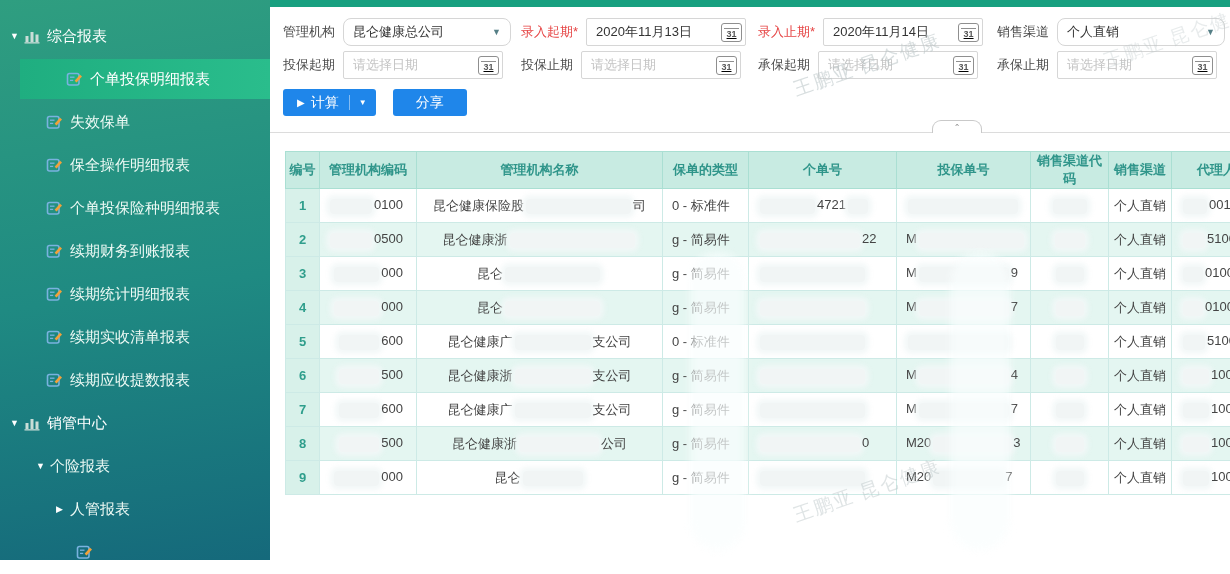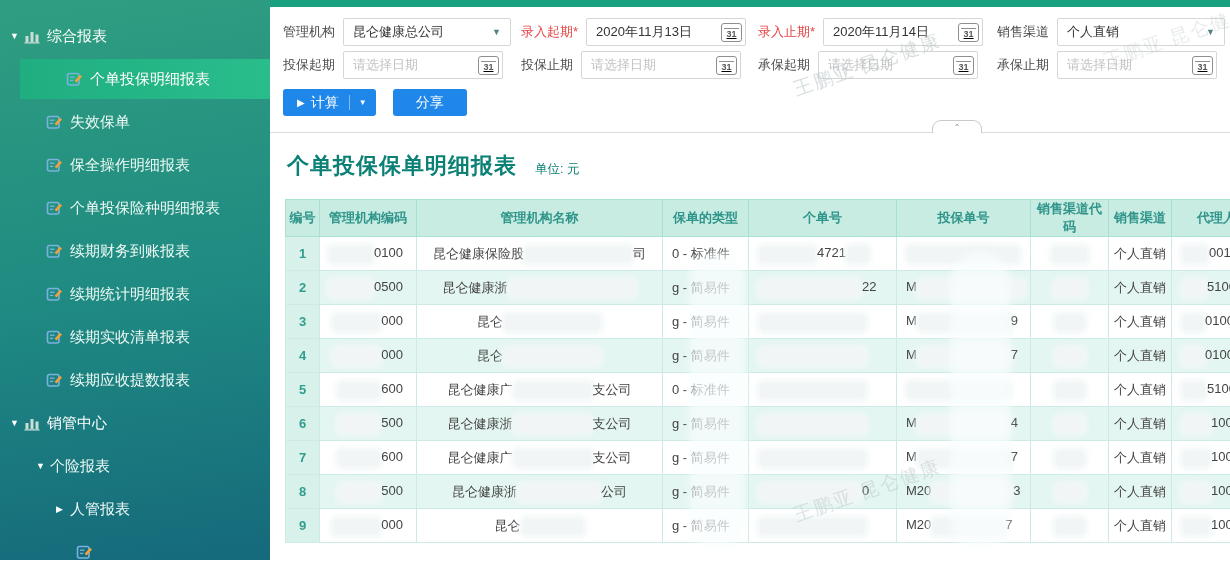--- a/index.html
+++ b/index.html
@@ -26,21 +26,21 @@
   .main { position:absolute; left:270px; top:0; width:960px; height:574px; background:#fff; overflow:hidden; }
   .topstrip { height:7px; background:#18a080; }
 
   .filter-grid { display:grid; grid-template-columns:238px 237px 239px 246px;
     row-gap:9px; padding:13px 0 0 13px; }
   .fg { display:flex; align-items:center; height:24px; }
   .fg .lbl { font-size:13px; color:#4a4a4a; margin-right:8px; white-space:nowrap; }
   .fg.required .lbl { color:#e64545; }
   .field { display:flex; align-items:center; justify-content:space-between;
     border:1px solid #d6d6d6; border-radius:2px; height:28px; background:#fff; padding-left:9px; }
-  .field.sel { width:168px; }
+  .field.sel { width:168px;border-radius:8px; }
   .field.date { width:160px; }
   .field .val { font-size:13px; color:#333; white-space:nowrap; overflow:hidden; }
   .field .val.ph { color:#c3c3c3; }
   .caret-dn { font-size:9px; color:#557f86; padding:0 9px; }
   .cal { position:relative; width:21px; height:19px; border:1px solid #8f8f8f; border-radius:3px;
     margin-right:3px; flex:0 0 auto; display:flex; align-items:flex-end; justify-content:center;text-decoration:underline; }
   .cal i { position:absolute; top:4px; left:2px; right:2px; height:1px; background:#8f8f8f; }
   .cal b { font-size:9px; line-height:1; color:#555; padding-bottom:2px; font-weight:700; }
 
   .toolbar { display:flex; margin:12px 0 0 13px; }
@@ -312,24 +312,20 @@
         <span>分享</span>
       </button>
     </div>
 
     <div class="divider">
       <div class="collapse-tab">
         <span>⌃</span>
       </div>
     </div>
 
-    <div class="report-head">
-      <span class="report-title">个单投保保单明细报表</span>
-      <span class="report-unit">单位: 元</span>
-    </div>
 
     <div class="table-wrap">
       <table>
           <colgroup>
             <col style="width:34px">
             <col style="width:97px">
             <col style="width:246px">
             <col style="width:86px">
             <col style="width:148px">
             <col style="width:134px">

